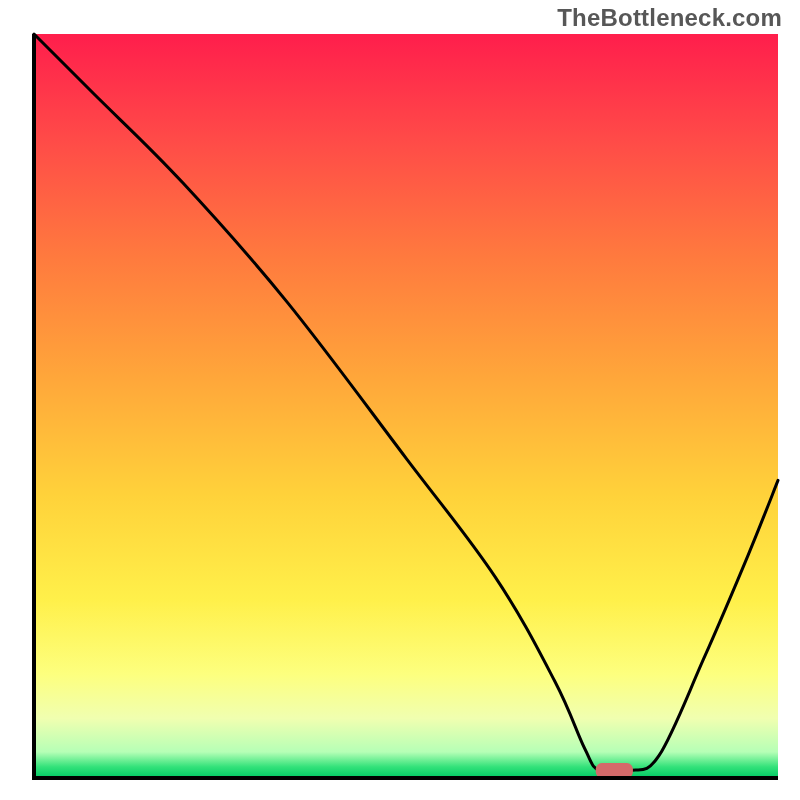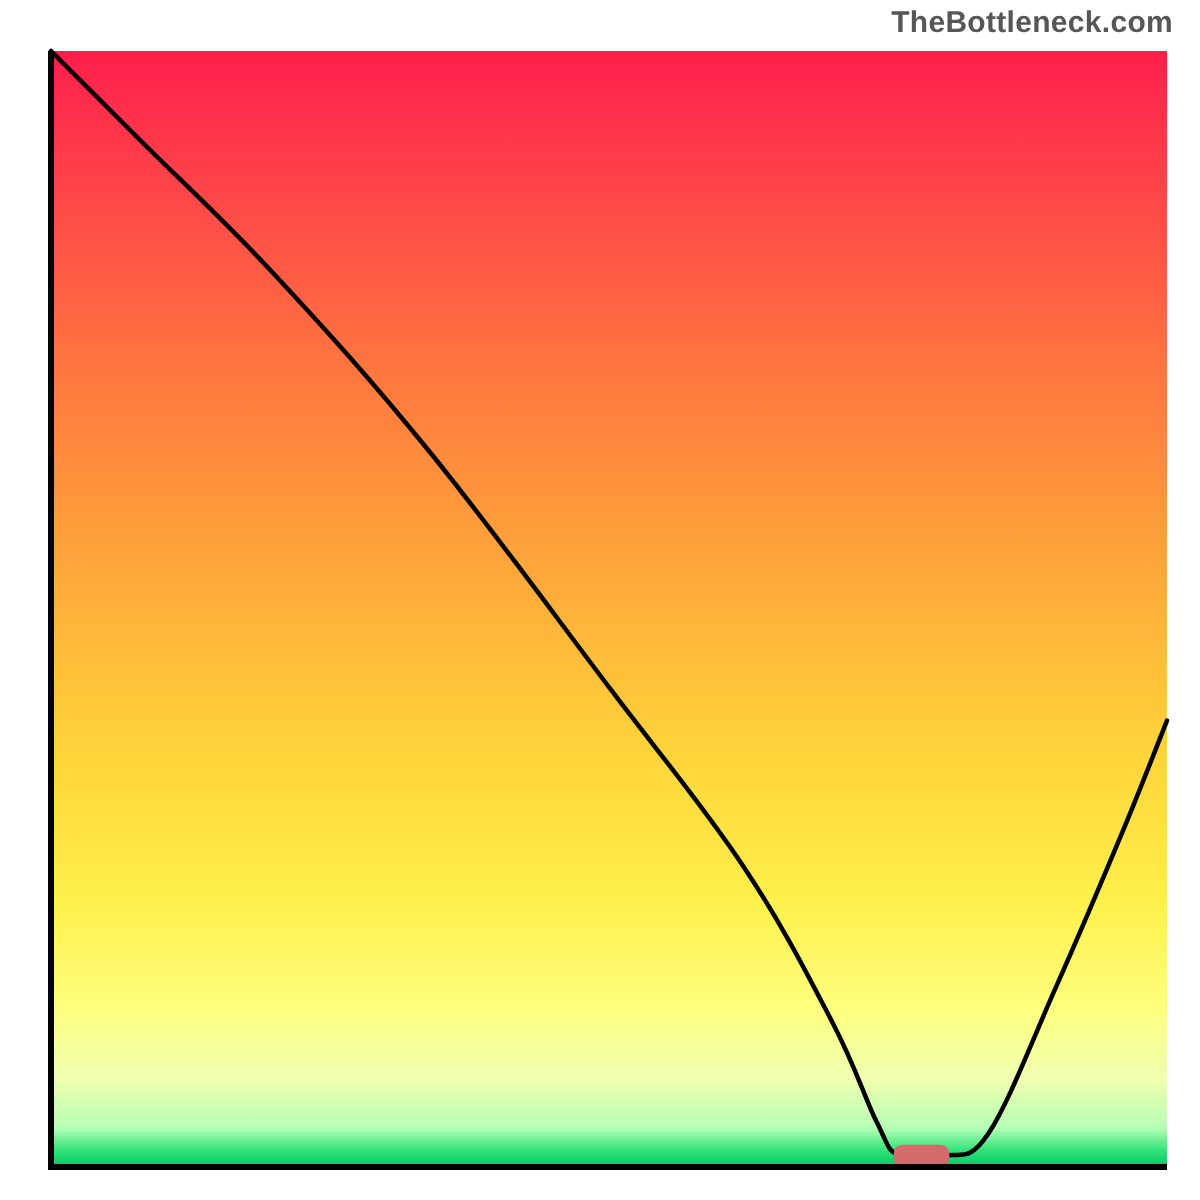--- a/index.html
+++ b/index.html
@@ -12,21 +12,21 @@
   }
   .container {
     position: relative;
     width: 800px;
     height: 800px;
   }
   .watermark {
     position: absolute;
     top: 4px;
     right: 18px;
-    font-size: 20px;
+    font-size: 24px;
     font-weight: 600;
     color: #575757;
     letter-spacing: 0.2px;
   }
   svg {
     position: absolute;
     top: 0;
     left: 0;
   }
 </style>

